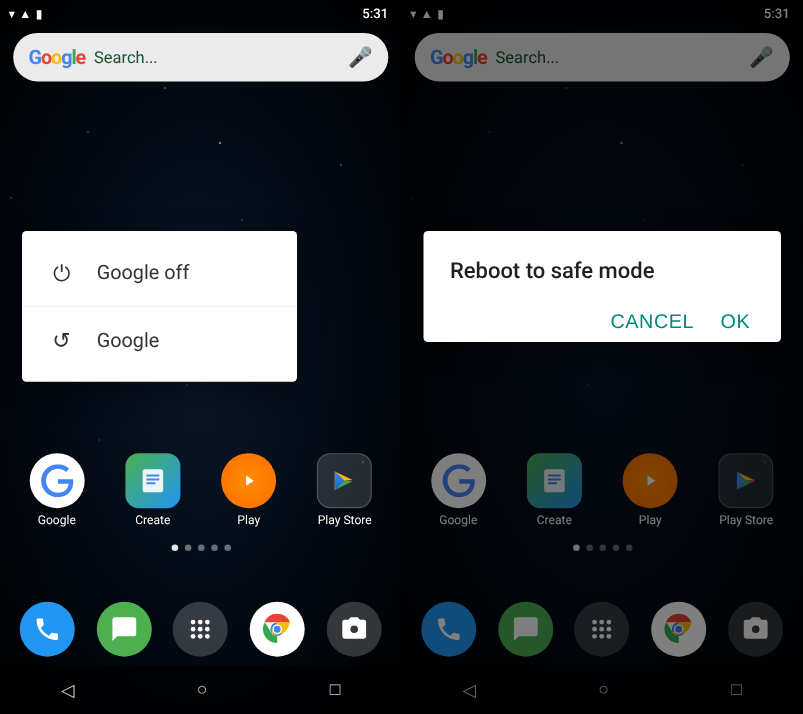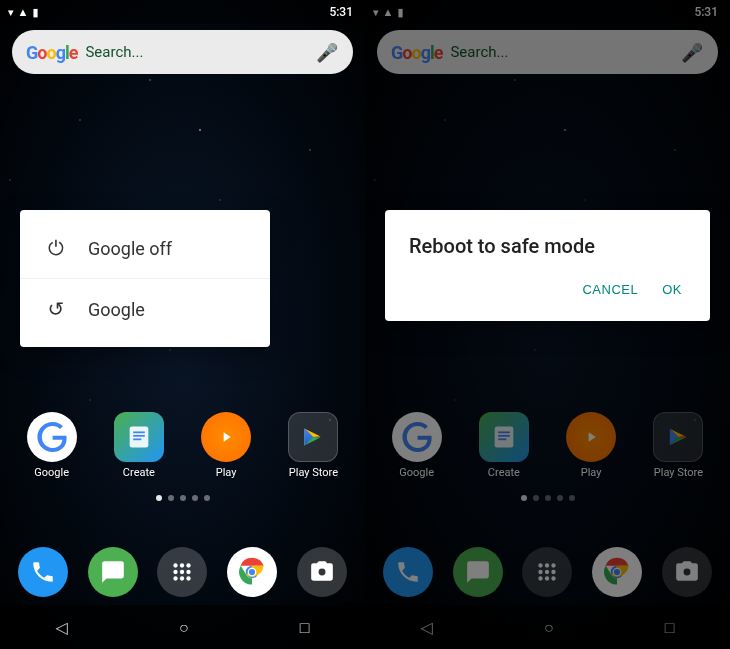--- a/index.html
+++ b/index.html
@@ -234,41 +234,41 @@
     
     .reboot-dialog {
       position: absolute;
       top: 210px;
       left: 20px;
       right: 20px;
       background: #fff;
       border-radius: 4px;
       box-shadow: 0 8px 24px rgba(0,0,0,0.4);
       z-index: 20;
-      padding: 24px 24px 16px;
+      padding: 24px 24px 0;
     }
     .dialog-title {
       font-size: 20px;
       font-weight: 500;
       color: #212121;
       margin-bottom: 16px;
     }
     .dialog-message {
       font-size: 14px;
       color: #424242;
       line-height: 1.5;
       margin-bottom: 20px;
     }
     .dialog-buttons {
       display: flex;
       justify-content: flex-end;
       gap: 16px;
     }
     .dialog-btn {
-      font-size: 13px;
+      font-size: 18px;
       font-weight: 500;
       text-transform: uppercase;
       letter-spacing: 0.5px;
       cursor: pointer;
       padding: 8px 4px;
       background: none;
       border: none;
       color: #00897B;
     }
 

